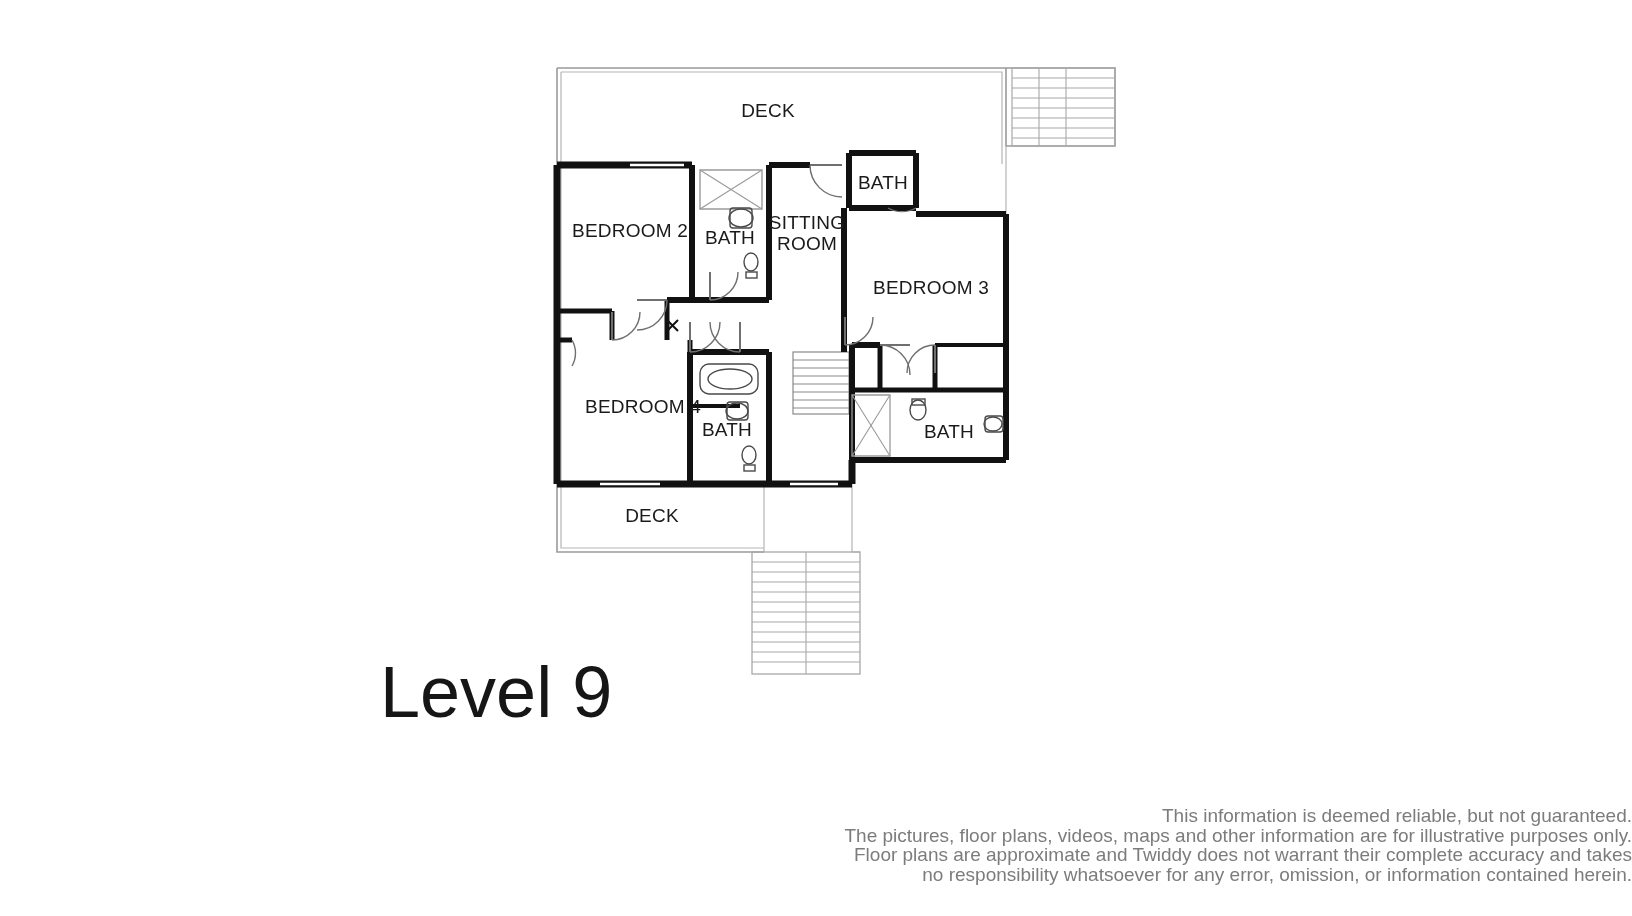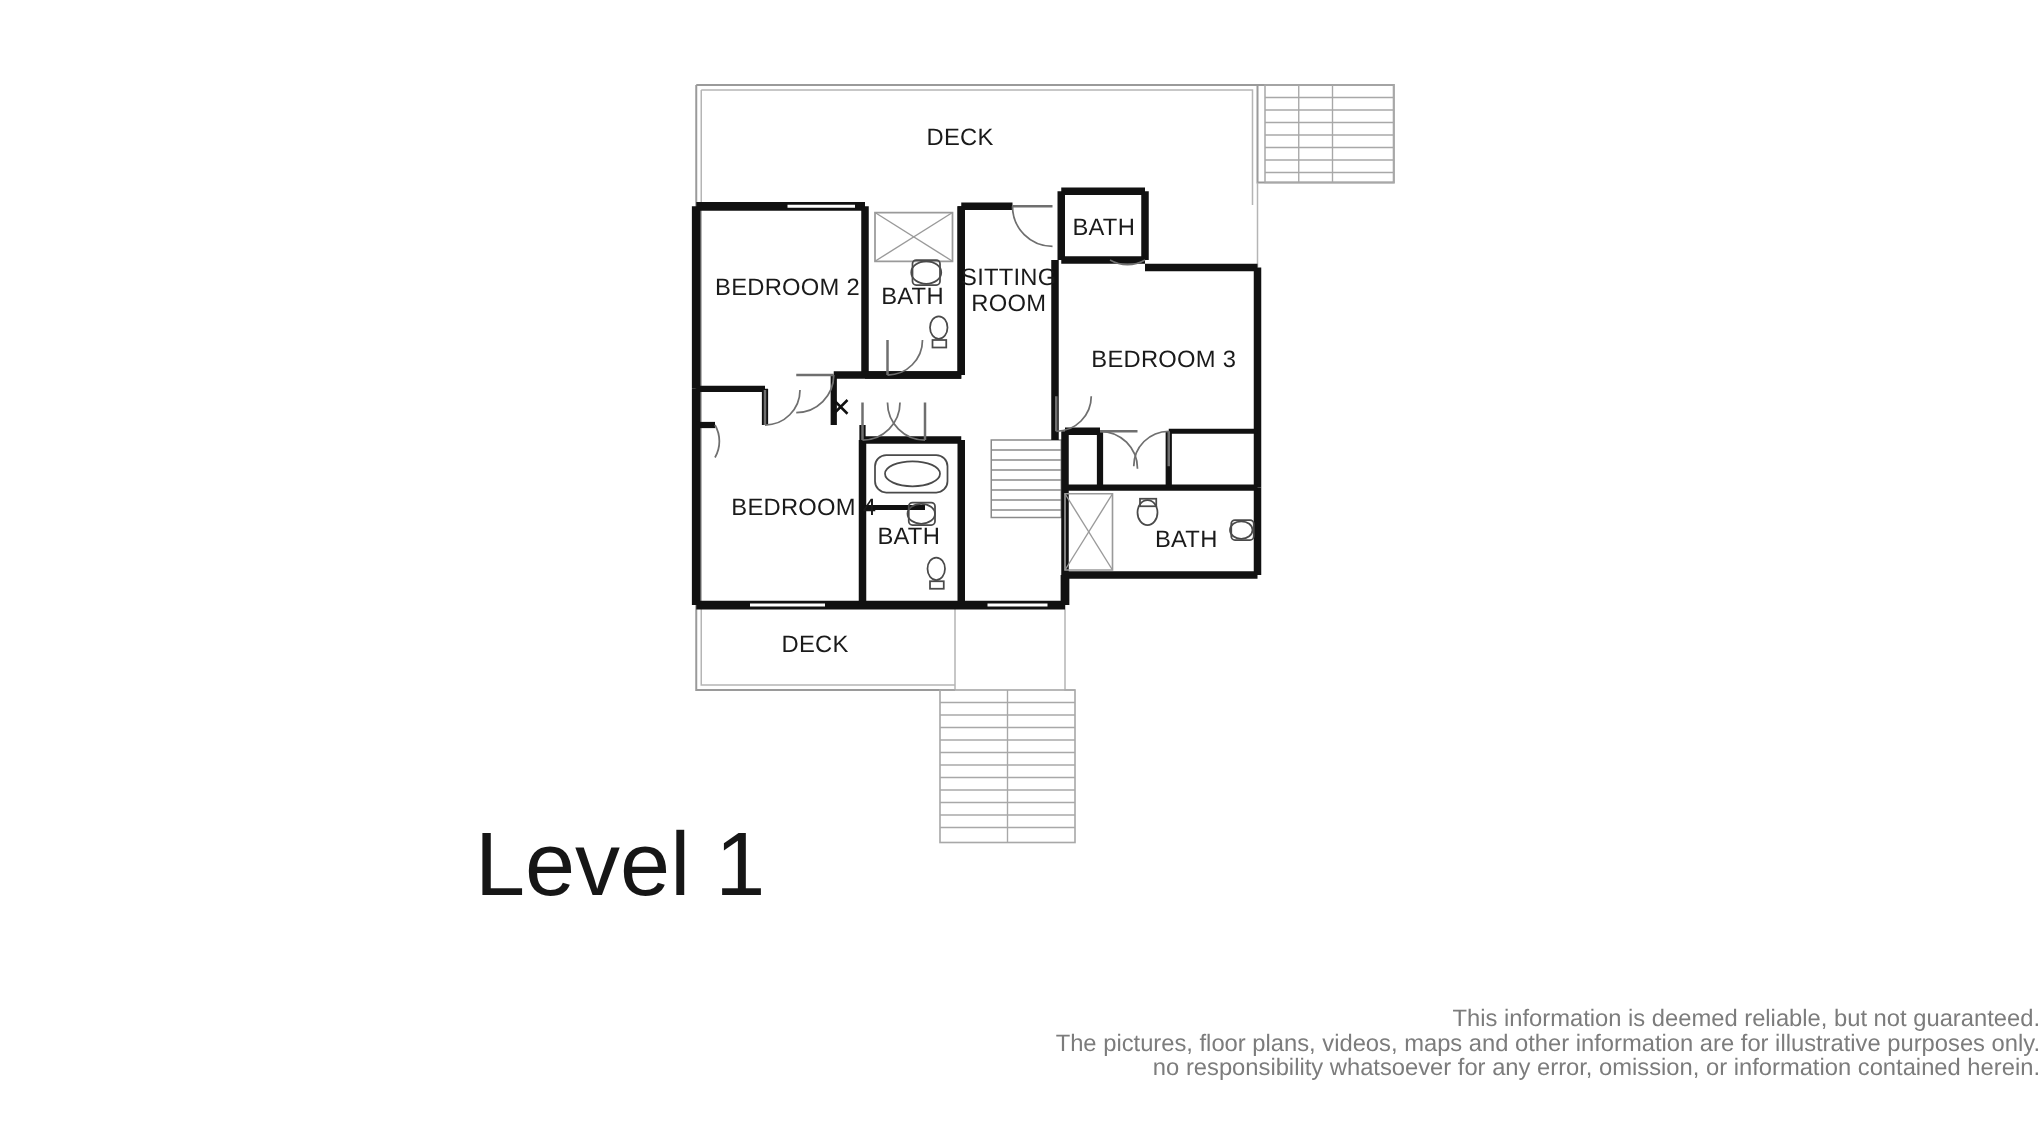--- a/index.html
+++ b/index.html
@@ -247,21 +247,22 @@
   <div class="room-label" style="left:730px; top:238px;">BATH</div>
   <div class="room-label" style="left:807px; top:233px;">SITTING
 ROOM</div>
   <div class="room-label" style="left:883px; top:183px;">BATH</div>
   <div class="room-label" style="left:931px; top:288px;">BEDROOM 3</div>
   <div class="room-label" style="left:628px; top:407px;margin-left:15px;">BEDROOM 4</div>
   <div class="room-label" style="left:727px; top:430px;">BATH</div>
   <div class="room-label" style="left:949px; top:432px;">BATH</div>
   <div class="room-label" style="left:652px; top:516px;">DECK</div>
 
-  <div class="level-title">Level 1</div>
+  <div class="level-title">Level 9</div>
 
   <div class="disclaimer">
     <div>This information is deemed reliable, but not guaranteed.</div>
     <div>The pictures, floor plans, videos, maps and other information are for illustrative purposes only.</div>
+    <div>Floor plans are approximate and Twiddy does not warrant their complete accuracy and takes</div>
     <div>no responsibility whatsoever for any error, omission, or information contained herein.</div>
   </div>
 
 </div>
 
 </body></html>

